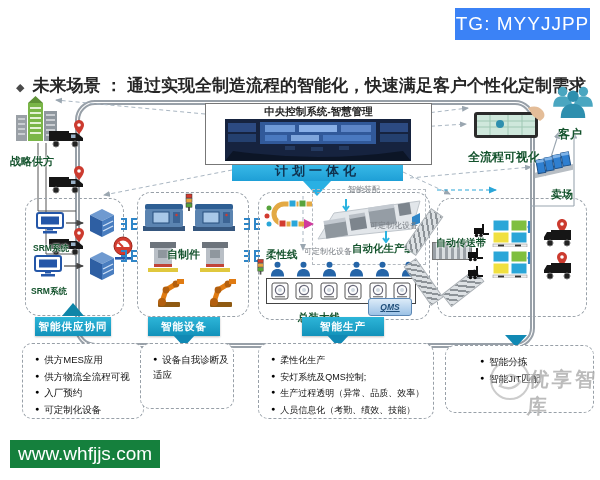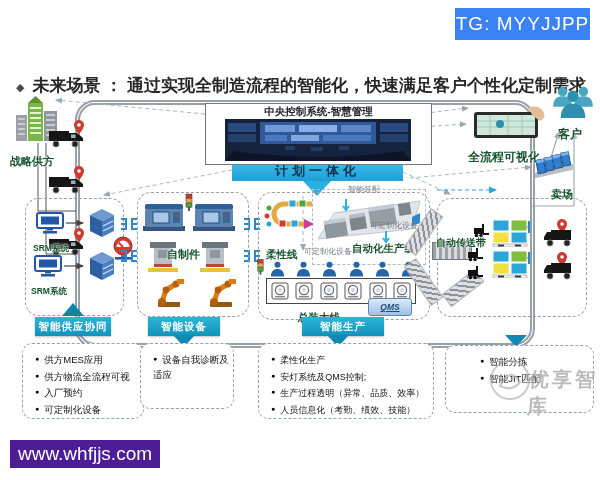--- a/index.html
+++ b/index.html
@@ -544,17 +544,17 @@
     </ul>
   </div>
 
   <div class="abs wm" style="left:490px;top:360px;width:36px;height:36px;border:2.5px solid #ababab;border-radius:50%;opacity:.6;">
     <svg width="36" height="36" viewBox="0 0 36 36">
       <path d="M8,24 Q18,4 28,20 Q20,30 8,24 Z" fill="none" stroke="#ababab" stroke-width="2.5"></path>
     </svg>
   </div>
   <div class="abs wm" style="left:528px;top:366px;font-size:20px;letter-spacing:3px;font-weight:bold;transform:skewX(-4deg);">优享智库</div>
 
-  <div class="abs" style="left:10px;top:440px;width:150px;height:28px;background:#4c1d95;display:flex;align-items:center;justify-content:center;">
+  <div class="abs" style="left:10px;top:440px;width:150px;height:28px;background:#15803d;display:flex;align-items:center;justify-content:center;">
     <span style="color:#fff;font-size:19px;">www.whfjjs.com</span>
   </div>
 
 </div>
 
 </body></html>

